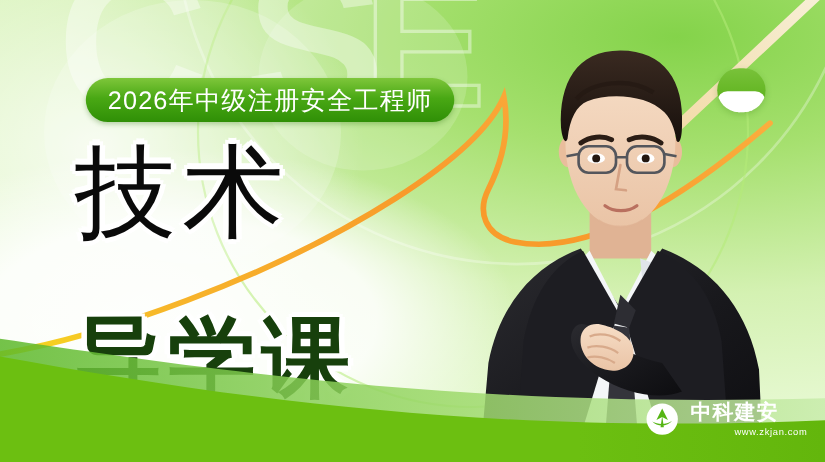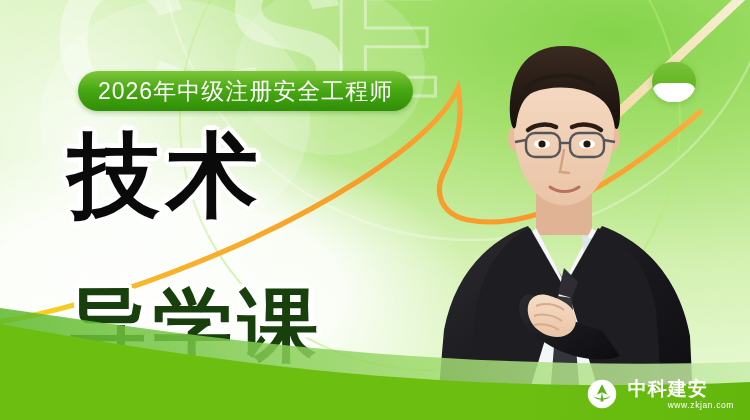--- a/index.html
+++ b/index.html
@@ -100,21 +100,21 @@
     white-space: nowrap;
     text-align: right;
   }
 
   
   .title-main {
     position: absolute;
     left: 68px;
     top: 129px;
     font-size: 92px;
-    font-weight: 700;
+    font-weight: 400;
     line-height: 1;
     color: #0a0a0a;
     letter-spacing: 6px;
     white-space: nowrap;
     text-shadow:
        3px 0 0 #fff, -3px 0 0 #fff, 0 3px 0 #fff, 0 -3px 0 #fff,
        3px 3px 0 #fff, -3px 3px 0 #fff, 3px -3px 0 #fff, -3px -3px 0 #fff,
        5px 0 0 #fff, -5px 0 0 #fff, 0 5px 0 #fff, 0 -5px 0 #fff;
   }
   .title-sub {
@@ -192,21 +192,21 @@
     left: 0;
     bottom: 0;
     width: 750px;
     height: 120px;
   }
 
   
   .logo {
     position: absolute;
     right: 16px;
-    bottom: 11px;
+    bottom: 24px;
     display: flex;
     align-items: center;
     gap: 11px;
   }
   .logo-mark {
     width: 30px;
     height: 30px;
     flex: 0 0 auto;
   }
   .logo-txt {

